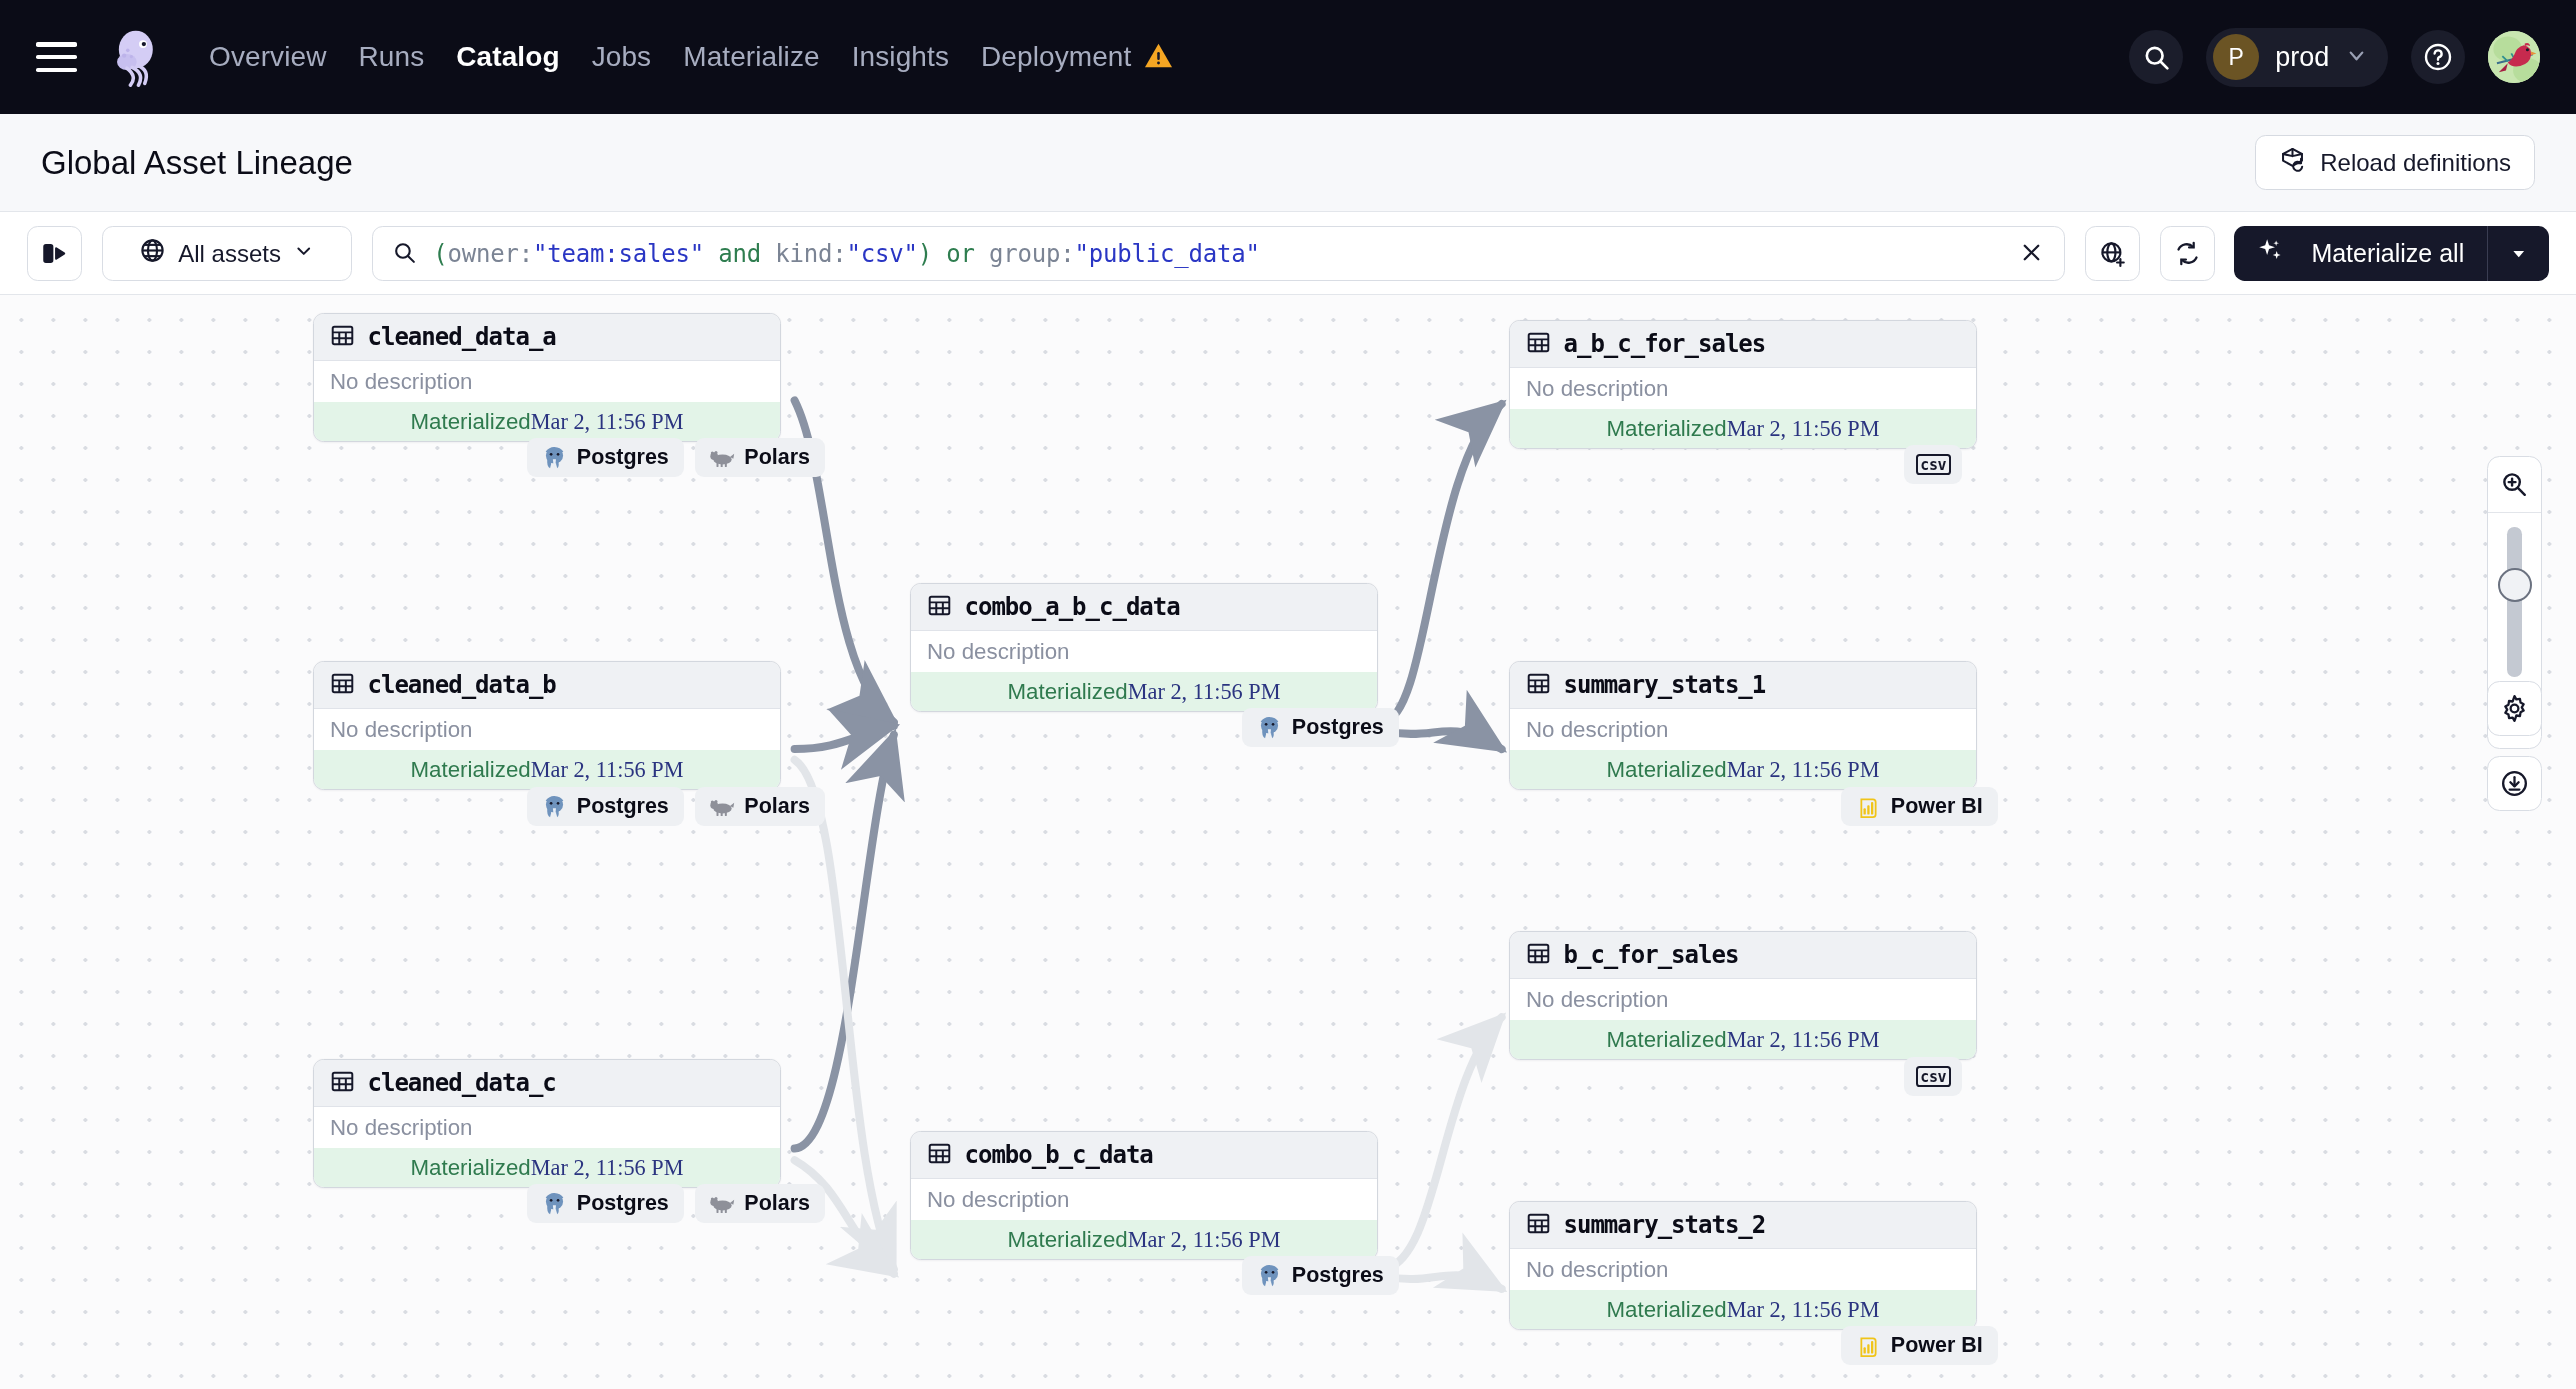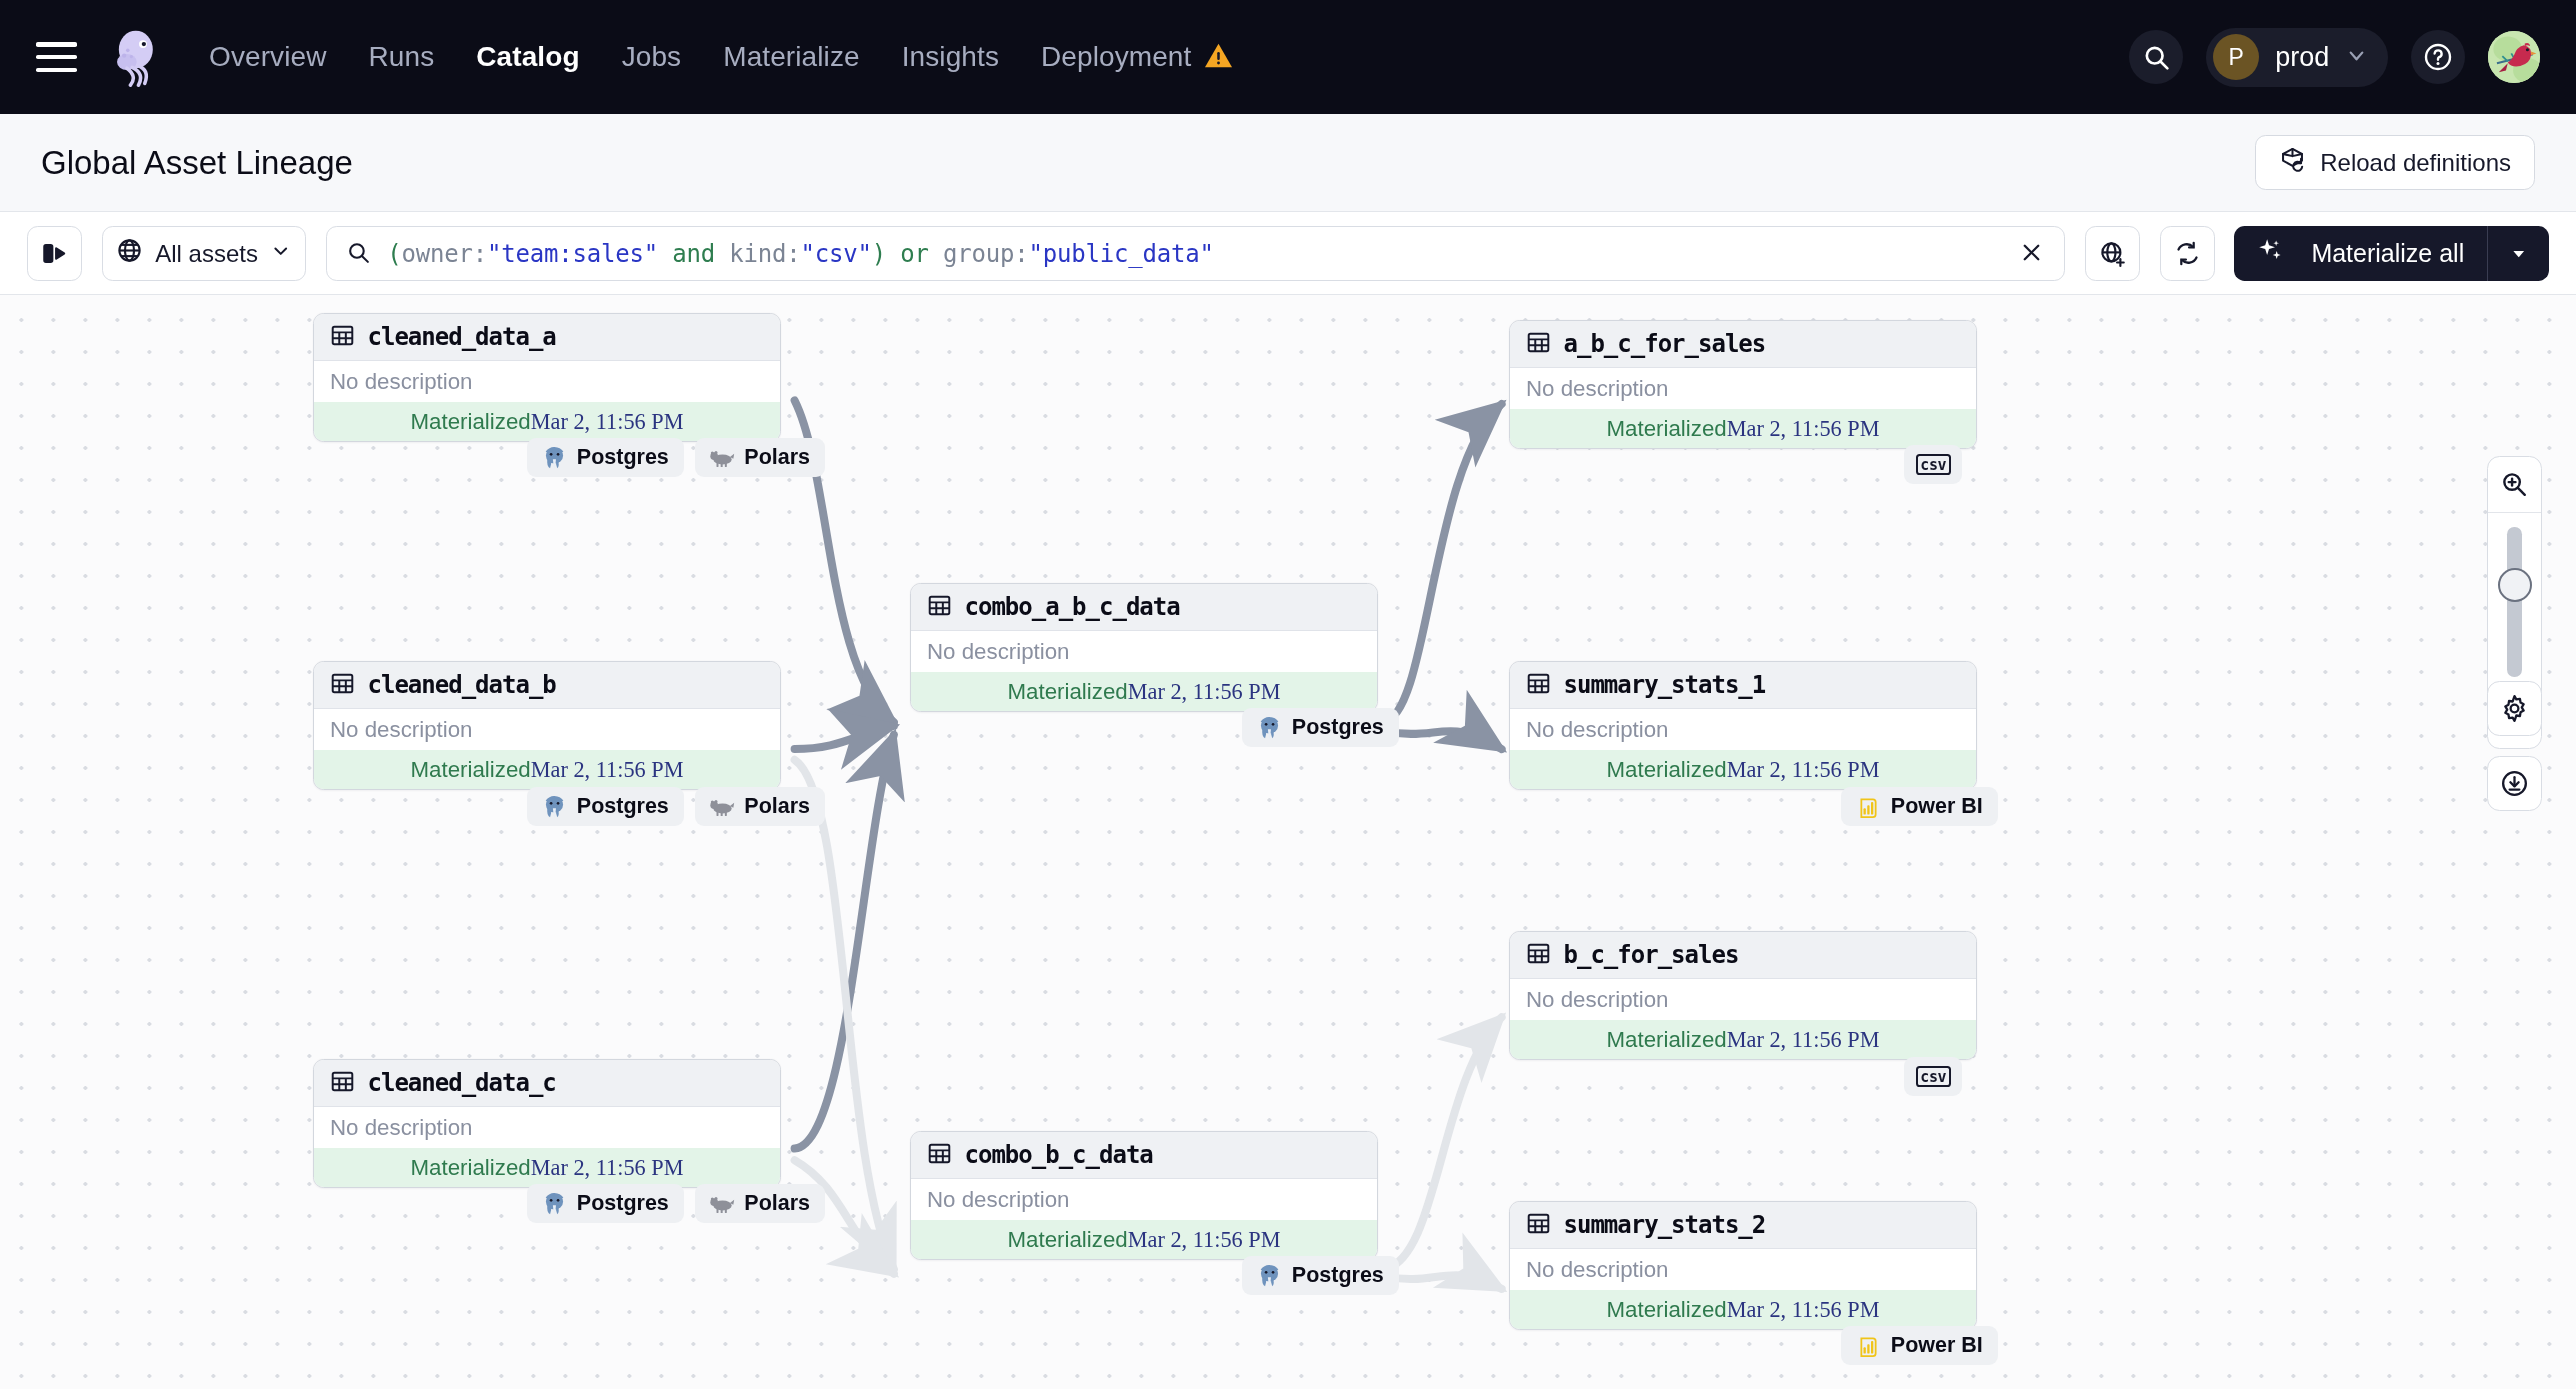--- a/index.html
+++ b/index.html
@@ -13,21 +13,21 @@
 
   
   .topnav {
     position: absolute; top: 0; left: 0; width: 2576px; height: 114px;
     background: #0b0c17; display: flex; align-items: center; padding: 0 36px;
   }
   .hamburger { width: 41px; height: 30px; display: flex; flex-direction: column;
     justify-content: space-between; margin-right: 32px; cursor: pointer; }
   .hamburger i { display: block; height: 4.5px; background: #ffffff; border-radius: 1.8px; }
   .logo { width: 59px; height: 59px; margin-right: 41px; position: relative; }
-  .nav-items { display: flex; align-items: center; gap: 42px; }
+  .nav-items { display: flex; align-items: center; gap: 32px; }
   .nav-item { font-size: 28px; color: #a7adc0; letter-spacing: 0.1px; cursor: pointer; white-space: nowrap; }
   .nav-item.active { color: #ffffff; font-weight: 700; }
   .warn-tri { display: inline-block; margin-left: 12.5px; vertical-align: -2.7px; }
   .nav-right { margin-left: auto; display: flex; align-items: center; gap: 23px; }
   .circle-btn { width: 54px; height: 54px; border-radius: 50%; background: #1b1d2b;
     display: flex; align-items: center; justify-content: center; cursor: pointer; }
   .deploy-pill { height: 59px; border-radius: 29.5px; background: #1b1d2b; display: flex;
     align-items: center; padding: 0 19.7px 0 7.2px; gap: 16px; cursor: pointer; }
   .deploy-avatar { width: 46px; height: 46px; border-radius: 50%; background: #6b5424;
     color: #fff; font-size: 23px; display: flex; align-items: center; justify-content: center; font-weight: 500; }
@@ -47,21 +47,21 @@
 
   
   .toolbar {
     position: absolute; top: 213px; left: 0; width: 2576px; height: 82px;
     background: #ffffff; border-bottom: 0.9px solid #e3e6eb;
     display: flex; align-items: center; gap: 19.7px; padding: 0 27px;
   }
   .icon-btn { width: 55px; height: 55px; border: 0.9px solid #d9dde4; border-radius: 10.7px;
     background: #fff; display: flex; align-items: center; justify-content: center; cursor: pointer; flex: 0 0 auto; }
   .allassets { height: 55px; border: 0.9px solid #d9dde4; border-radius: 10.7px; background: #fff;
-    display: flex; align-items: center; gap: 12.5px; padding: 0 13px; font-size: 24px; color: #16182a;
+    display: flex; align-items: center; gap: 12.5px; padding: 0 36px; font-size: 24px; color: #16182a;
     cursor: pointer; flex: 0 0 auto; }
   .searchbox { flex: 1 1 auto; height: 55px; border: 0.9px solid #d9dde4; border-radius: 10.7px;
     background: #fff; display: flex; align-items: center; padding: 0 19.7px; gap: 16px; min-width: 0; }
   .query { font-family: "DejaVu Sans Mono", monospace; font-size: 24px; white-space: nowrap;
     overflow: hidden; flex: 1 1 auto; letter-spacing: -0.2px; }
   .q-paren { color: #2e7d4f; }
   .q-key   { color: #7b8494; }
   .q-val   { color: #2a36c4; }
   .q-op    { color: #2e7d4f; }
   .clear-x { cursor: pointer; flex: 0 0 auto; }

